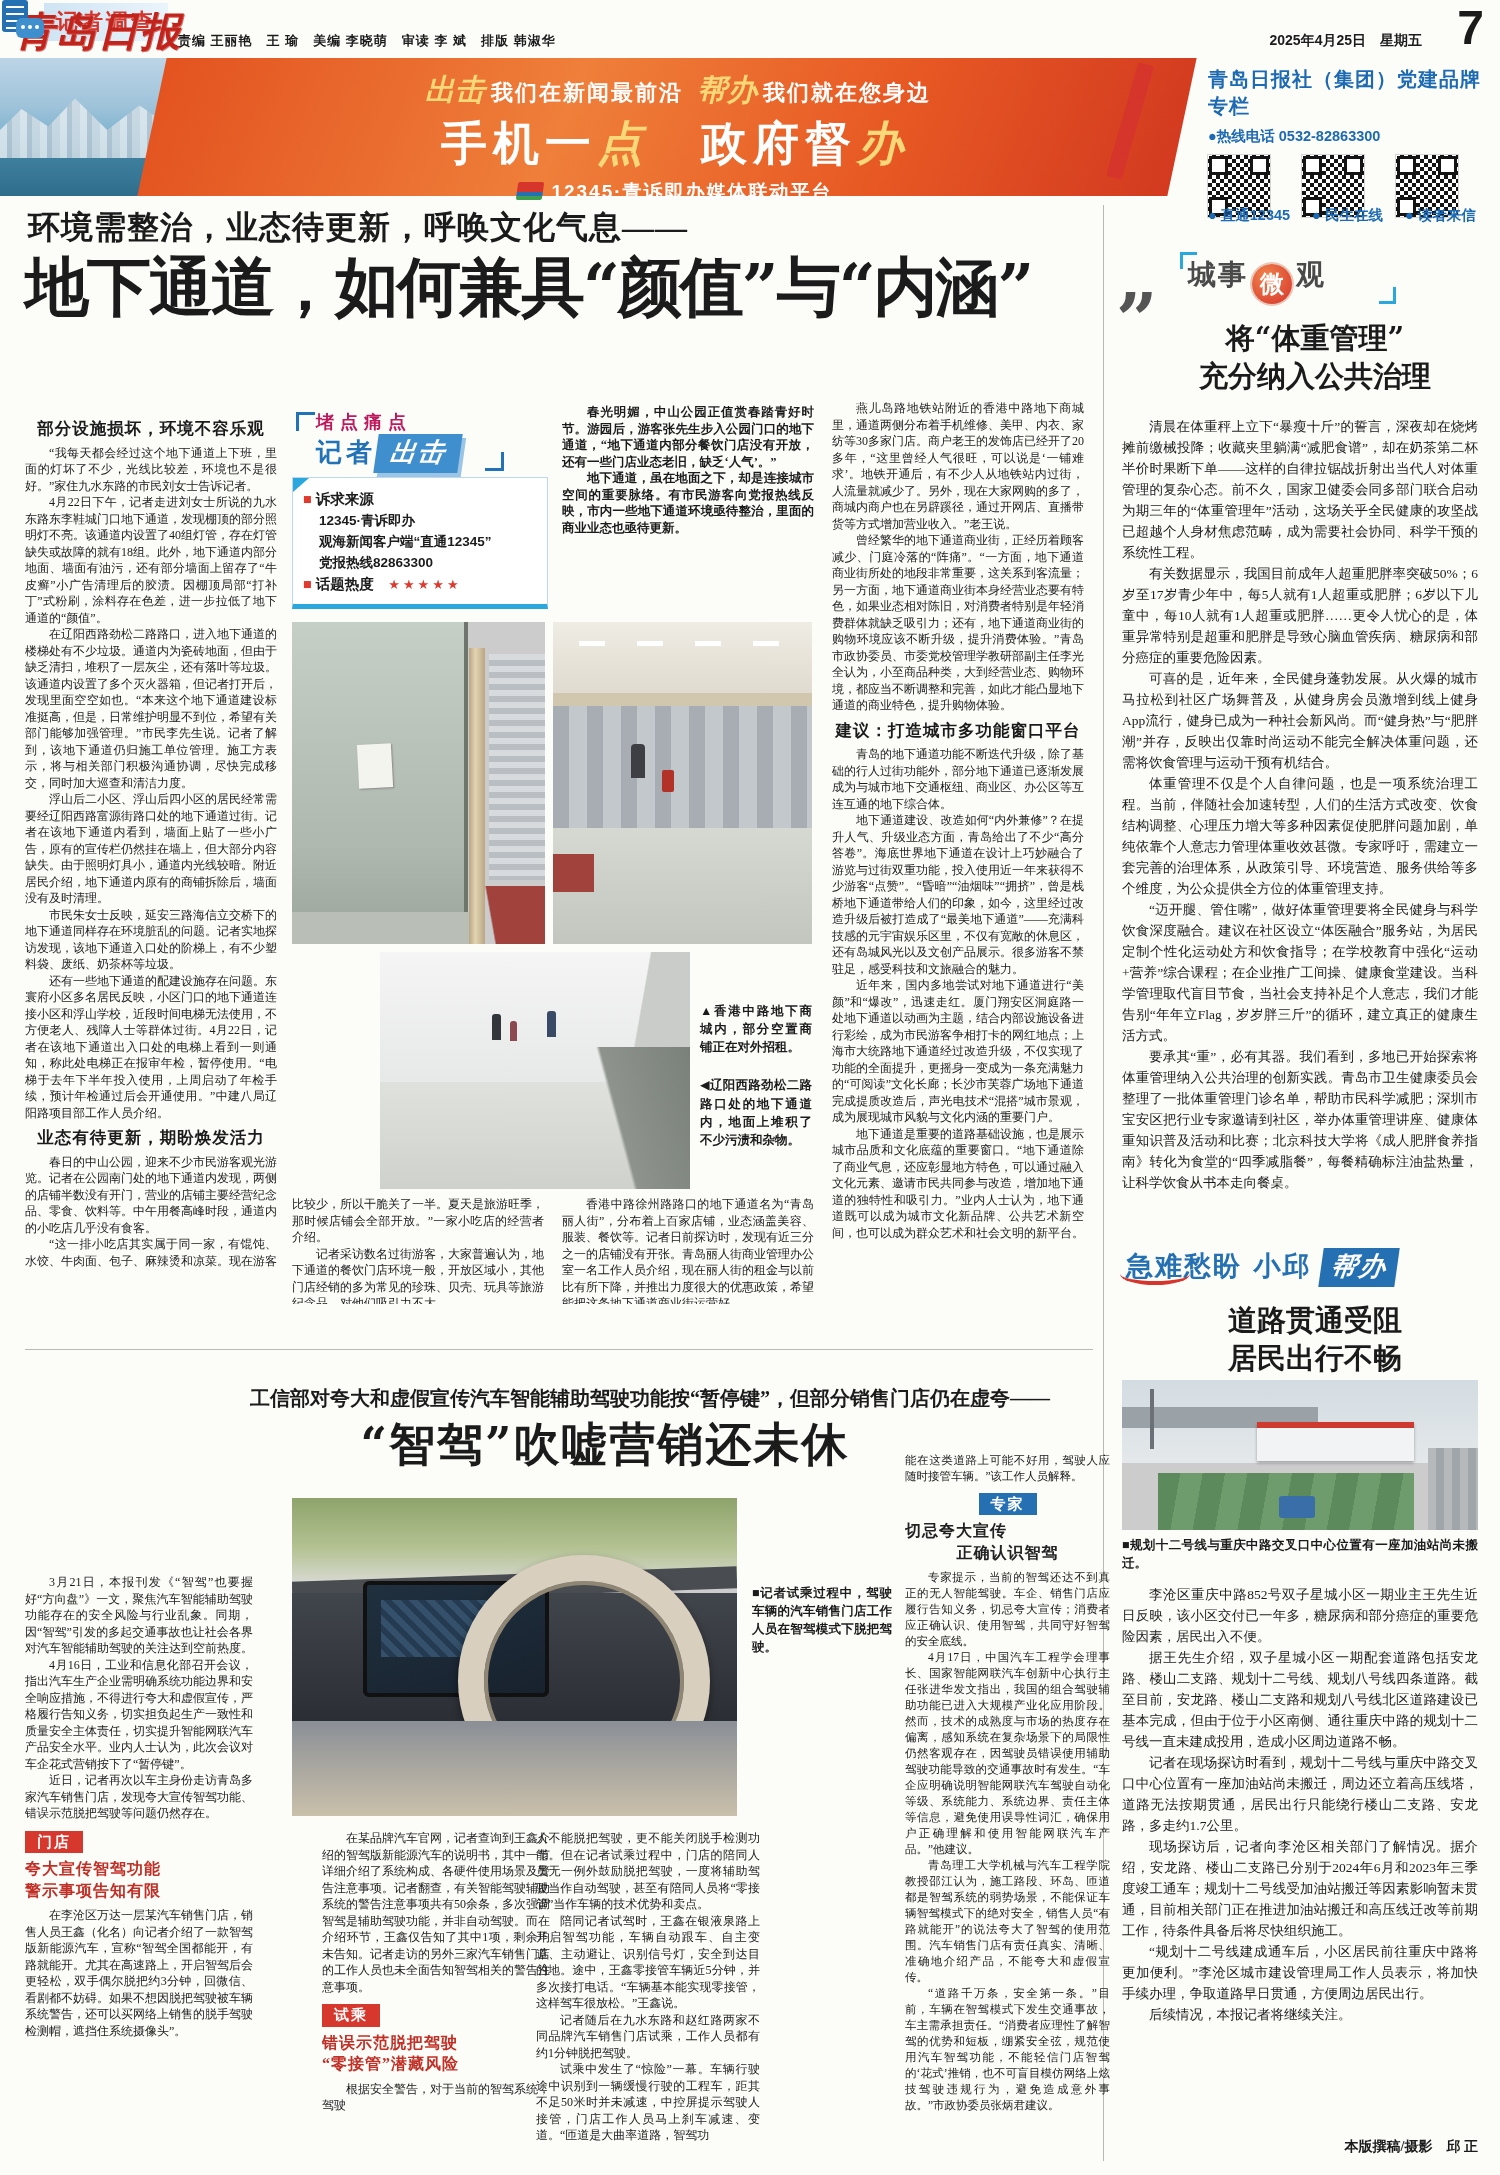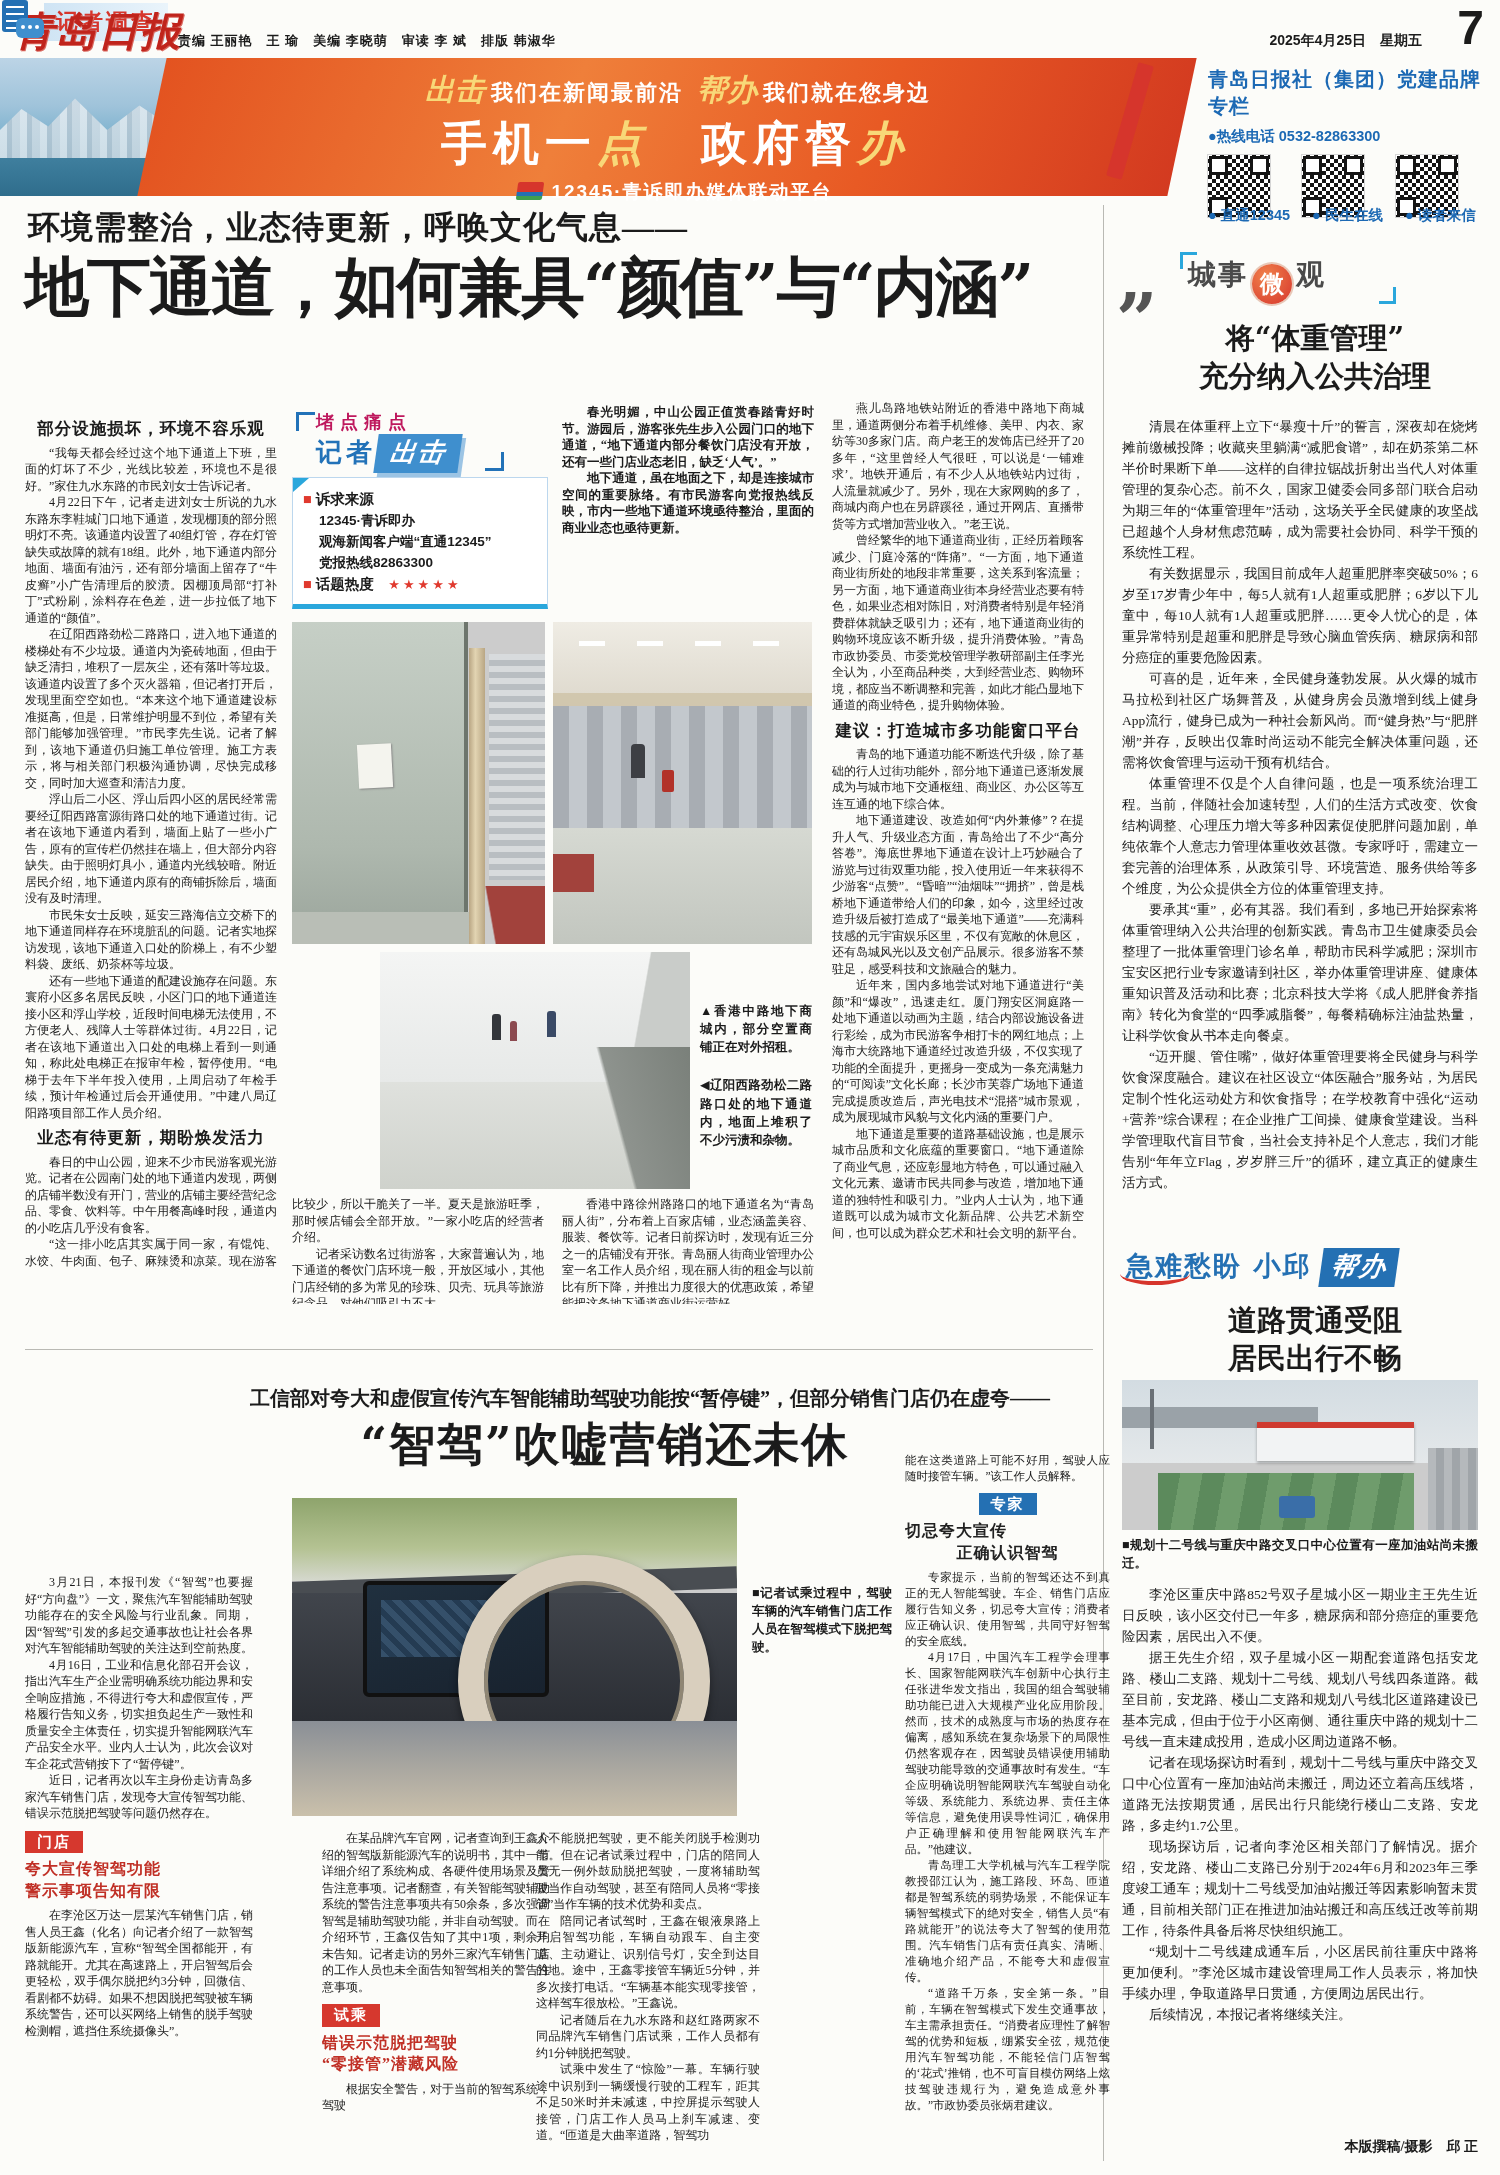--- a/index.html
+++ b/index.html
@@ -301,22 +301,22 @@
   <div class="abs bigquote">”</div>
   <div class="stitle" style="left:1150px;top:320px;">
     <div>将“体重管理”</div>
     <div>充分纳入公共治理</div>
   </div>
   <div class="scol" style="left:1122px;top:416px;width:356px;height:822px;">
     <p>清晨在体重秤上立下“暴瘦十斤”的誓言，深夜却在烧烤摊前缴械投降；收藏夹里躺满“减肥食谱”，却在奶茶第二杯半价时果断下单——这样的自律拉锯战折射出当代人对体重管理的复杂心态。前不久，国家卫健委会同多部门联合启动为期三年的“体重管理年”活动，这场关乎全民健康的攻坚战已超越个人身材焦虑范畴，成为需要社会协同、科学干预的系统性工程。</p>
     <p>有关数据显示，我国目前成年人超重肥胖率突破50%；6岁至17岁青少年中，每5人就有1人超重或肥胖；6岁以下儿童中，每10人就有1人超重或肥胖……更令人忧心的是，体重异常特别是超重和肥胖是导致心脑血管疾病、糖尿病和部分癌症的重要危险因素。</p>
     <p>可喜的是，近年来，全民健身蓬勃发展。从火爆的城市马拉松到社区广场舞普及，从健身房会员激增到线上健身App流行，健身已成为一种社会新风尚。而“健身热”与“肥胖潮”并存，反映出仅靠时尚运动不能完全解决体重问题，还需将饮食管理与运动干预有机结合。</p>
     <p>体重管理不仅是个人自律问题，也是一项系统治理工程。当前，伴随社会加速转型，人们的生活方式改变、饮食结构调整、心理压力增大等多种因素促使肥胖问题加剧，单纯依靠个人意志力管理体重收效甚微。专家呼吁，需建立一套完善的治理体系，从政策引导、环境营造、服务供给等多个维度，为公众提供全方位的体重管理支持。</p>
+    <p>“迈开腿、管住嘴”，做好体重管理要将全民健身与科学饮食深度融合。建议在社区设立“体医融合”服务站，为居民定制个性化运动处方和饮食指导；在学校教育中强化“运动+营养”综合课程；在企业推广工间操、健康食堂建设。当科学管理取代盲目节食，当社会支持补足个人意志，我们才能告别“年年立Flag，岁岁胖三斤”的循环，建立真正的健康生活方式。</p>
     <p>要承其“重”，必有其器。我们看到，多地已开始探索将体重管理纳入公共治理的创新实践。青岛市卫生健康委员会整理了一批体重管理门诊名单，帮助市民科学减肥；深圳市宝安区把行业专家邀请到社区，举办体重管理讲座、健康体重知识普及活动和比赛；北京科技大学将《成人肥胖食养指南》转化为食堂的“四季减脂餐”，每餐精确标注油盐热量，让科学饮食从书本走向餐桌。</p>
-    <p>“迈开腿、管住嘴”，做好体重管理要将全民健身与科学饮食深度融合。建议在社区设立“体医融合”服务站，为居民定制个性化运动处方和饮食指导；在学校教育中强化“运动+营养”综合课程；在企业推广工间操、健康食堂建设。当科学管理取代盲目节食，当社会支持补足个人意志，我们才能告别“年年立Flag，岁岁胖三斤”的循环，建立真正的健康生活方式。</p>
   </div>
 
   <div class="helpbadge">
     <span class="hb-txt"><span>急难愁盼 小邱</span><span class="arc"></span></span>
     <span class="hb-accent">帮办</span>
   </div>
   <div class="stitle" style="left:1150px;top:1302px;">
     <div>道路贯通受阻</div>
     <div>居民出行不畅</div>
   </div>

